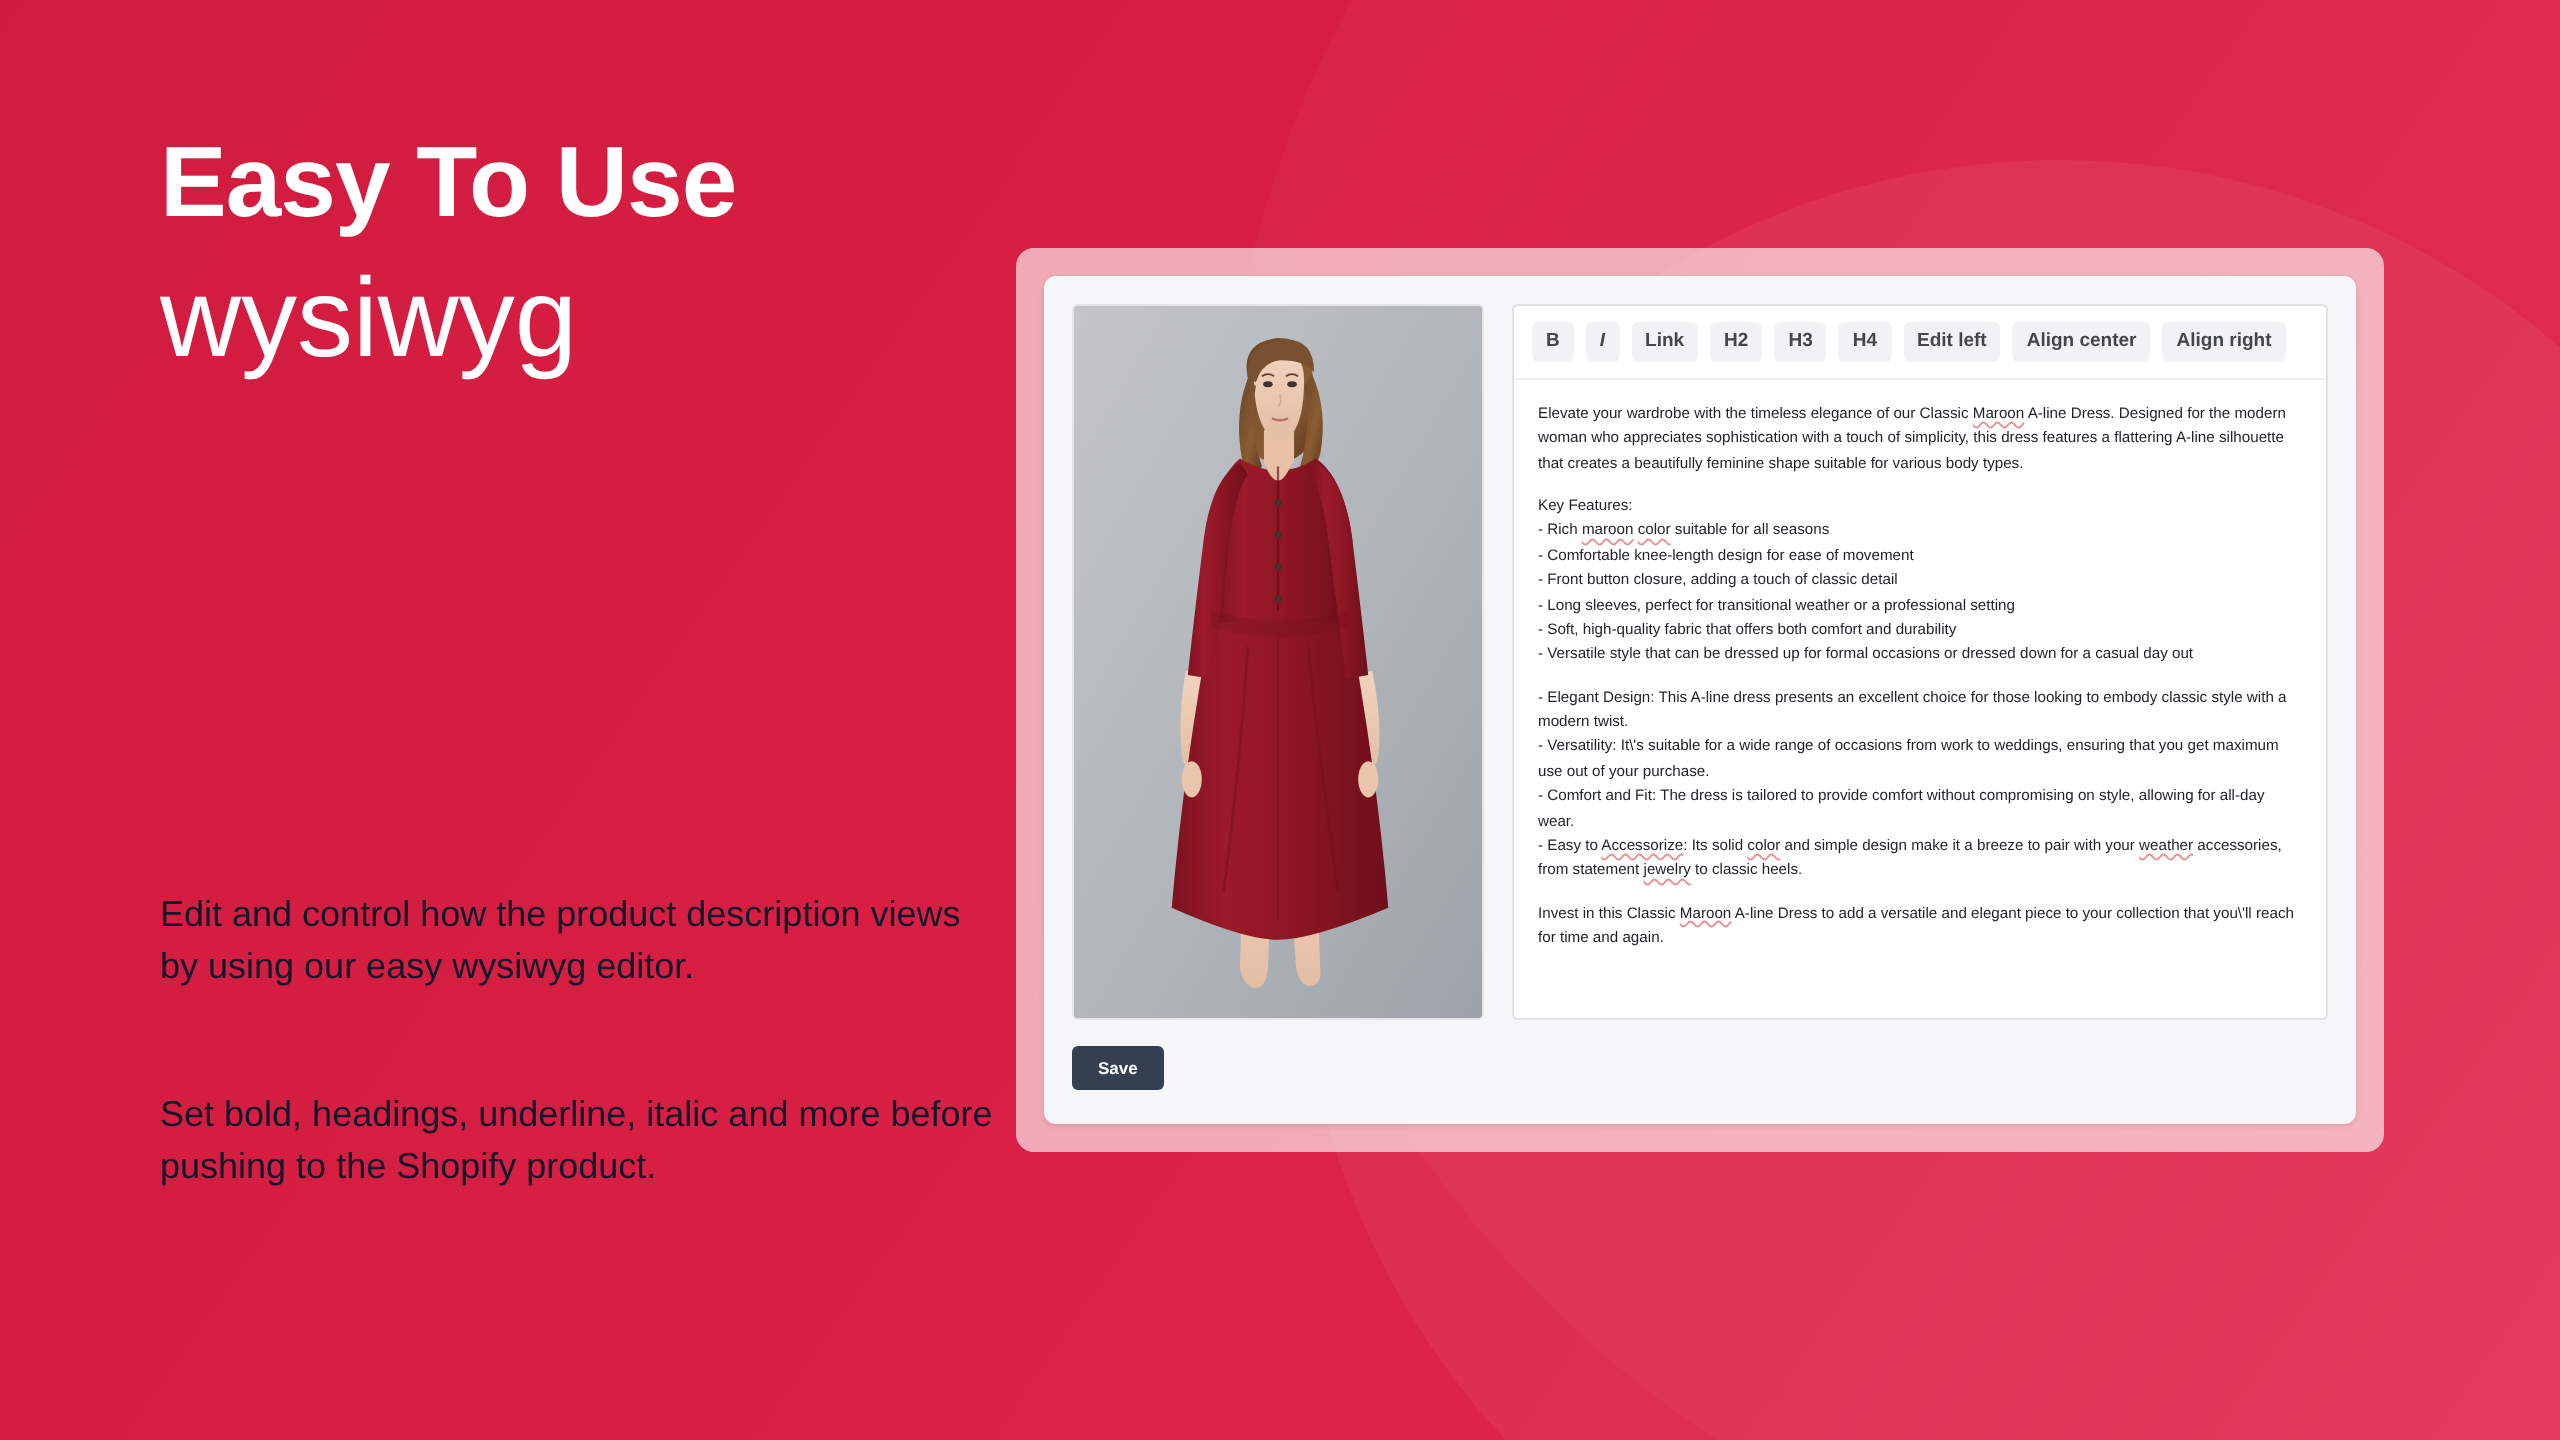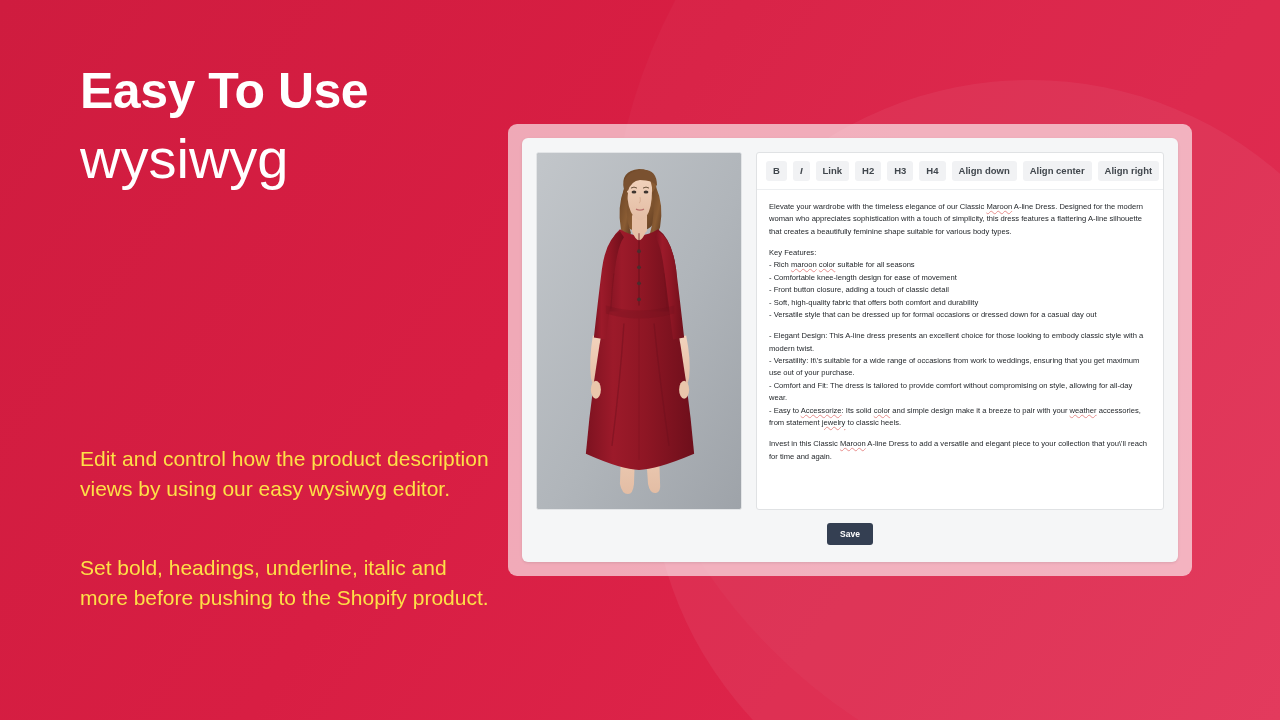--- a/index.html
+++ b/index.html
@@ -45,24 +45,24 @@
     line-height: 1.0;
     margin-top: 66px;
   }
   #headline-sub {
     font-size: 56px;
     font-weight: 300;
     line-height: 1.05;
     margin-top: 14px;
   }
   .body-para {
-    font-size: 21px;
+    font-size: 18px;
     font-weight: 400;
     line-height: 1.45;
-    color: #fde047;
+    color: #0f172a;
   }
   #para-1 { margin-top: 255px; }
   #para-2 { margin-top: 48px; }
 
   
   #card-frame {
     position:absolute;
     left: 508px; top: 124px;
     width: 684px; height: 452px;
     background: rgba(255,255,255,0.62);
@@ -146,21 +146,21 @@
     text-decoration-style: wavy;
     text-decoration-color: #e8908f;
     text-decoration-thickness: 0.6px;
     text-underline-offset: 1px;
   }
 
   #card-footer {
     height: 38px;
     display: flex;
     align-items: center;
-    justify-content: center;
+    justify-content: flex-start;
     padding-top: 10px;
     flex: none;
   }
   #save-button {
     background: #343f52;
     color: #ffffff;
     border: none;
     border-radius: 3px;
     font-family: "Liberation Sans", sans-serif;
     font-size: 8.5px;
@@ -268,31 +268,32 @@
       </div>
 
       <div id="editor-panel">
         <div id="editor-toolbar">
             <button class="tb-btn">B</button>
             <button class="tb-btn italic">I</button>
             <button class="tb-btn">Link</button>
             <button class="tb-btn">H2</button>
             <button class="tb-btn">H3</button>
             <button class="tb-btn">H4</button>
-            <button class="tb-btn">Align down</button>
+            <button class="tb-btn">Edit left</button>
             <button class="tb-btn">Align center</button>
             <button class="tb-btn">Align right</button>
           </div>
         <div id="editor-content">
             <p>Elevate your wardrobe with the timeless elegance of our Classic <span class="misspell">Maroon</span> A-line Dress. Designed for the modern woman who appreciates sophistication with a touch of simplicity, this dress features a flattering A-line silhouette that creates a beautifully feminine shape suitable for various body types.</p>
             <div class="spacer"></div>
             <p>Key Features:</p>
             <p>- Rich <span class="misspell">maroon</span> <span class="misspell">color</span> suitable for all seasons</p>
             <p>- Comfortable knee-length design for ease of movement</p>
             <p>- Front button closure, adding a touch of classic detail</p>
+            <p>- Long sleeves, perfect for transitional weather or a professional setting</p>
             <p>- Soft, high-quality fabric that offers both comfort and durability</p>
             <p>- Versatile style that can be dressed up for formal occasions or dressed down for a casual day out</p>
             <div class="spacer"></div>
             <p>- Elegant Design: This A-line dress presents an excellent choice for those looking to embody classic style with a modern twist.</p>
             <p>- Versatility: It\'s suitable for a wide range of occasions from work to weddings, ensuring that you get maximum use out of your purchase.</p>
             <p>- Comfort and Fit: The dress is tailored to provide comfort without compromising on style, allowing for all-day wear.</p>
             <p>- Easy to <span class="misspell">Accessorize</span>: Its solid <span class="misspell">color</span> and simple design make it a breeze to pair with your <span class="misspell">weather</span> accessories, from statement <span class="misspell">jewelry</span> to classic heels.</p>
             <div class="spacer"></div>
             <p>Invest in this Classic <span class="misspell">Maroon</span> A-line Dress to add a versatile and elegant piece to your collection that you\'ll reach for time and again.</p>
           </div>

